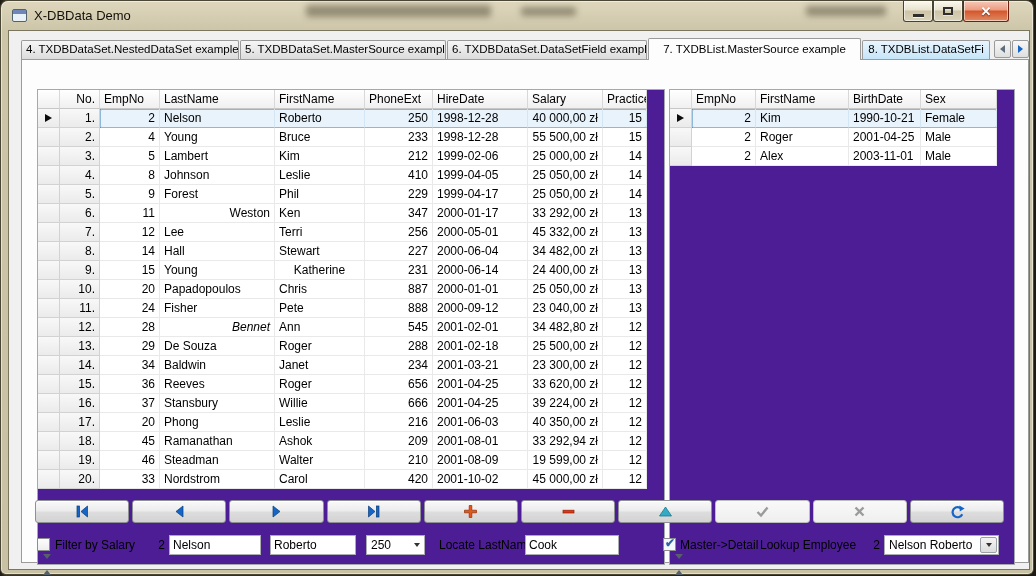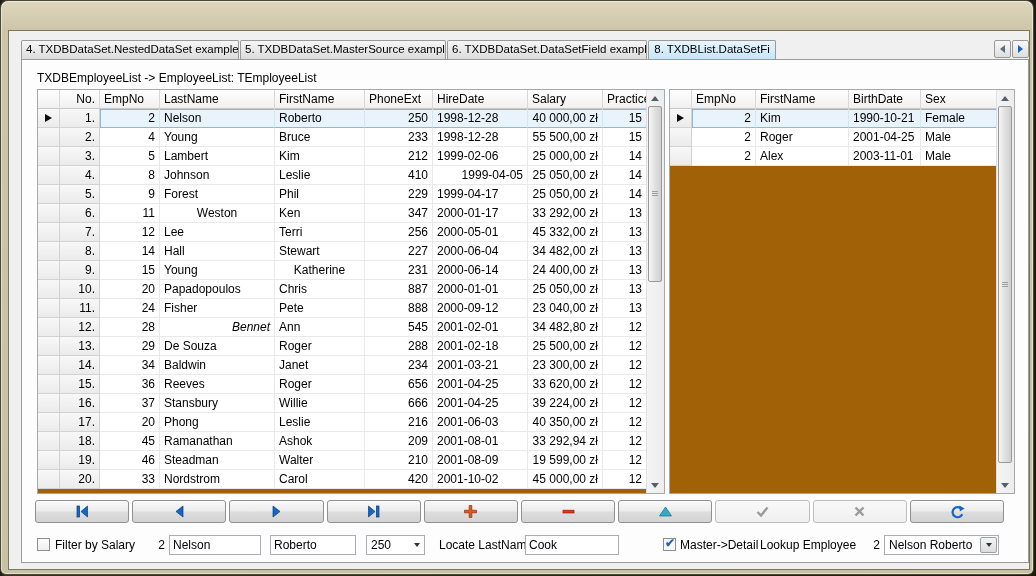--- a/index.html
+++ b/index.html
@@ -38,21 +38,21 @@
   .tab.active{height:22px;line-height:21px;background:#fdfdfd;position:relative;z-index:2;margin-bottom:-1px;}
   .tab.hot{background:linear-gradient(#e9f5fd,#c6e5f8);}
   .tabscroller{position:absolute;right:0;top:3px;display:flex;}
   .tsbtn{width:17px;height:18px;border:1px solid #9a9a9a;border-radius:2px;margin-left:1px;display:flex;
          align-items:center;justify-content:center;background:linear-gradient(#f8f8f8,#dfdfdf);box-sizing:border-box;}
   .tri-l{width:0;height:0;border-top:4px solid transparent;border-bottom:4px solid transparent;border-right:5px solid #5d6d7d;}
   .tri-r{width:0;height:0;border-top:4px solid transparent;border-bottom:4px solid transparent;border-left:5px solid #1565c8;}
   .tabpage{position:absolute;left:0;top:22px;width:1006px;height:502px;border:1px solid #9b9b9b;background:#fdfdfd;}
   .caption{position:absolute;top:11px;font-size:12px;color:#000;white-space:nowrap;}
   
-  .grid{position:absolute;top:29px;height:405px;border:1px solid #a5a9ae;background:#a16207;display:flex;box-sizing:border-box;}
+  .grid{position:absolute;top:29px;height:476px;border:1px solid #a5a9ae;background:#4c1d95;display:flex;box-sizing:border-box;flex-direction:column;}
   .gmain{flex:1;overflow:hidden;}
   .grow{display:flex;height:19px;}
   .gcell{box-sizing:border-box;padding:0 4px;font-size:12px;line-height:18px;white-space:nowrap;overflow:hidden;
          border-right:1px solid #e9e9e9;border-bottom:1px solid #e9e9e9;background:#fff;flex:none;}
   .ghead .gcell{background:linear-gradient(#ffffff,#f0f0f0);border-right:1px solid #d8d8d8;border-bottom:1px solid #c7c7c7;}
   .gcell.gfix{background:linear-gradient(#f8f8f8,#ebebeb);border-right:1px solid #d2d2d2;border-bottom:1px solid #d2d2d2;}
   .gind{width:22px;padding:0;display:flex;align-items:center;justify-content:center;}
   .rowdata{display:flex;}
   .rowdata.sel{background:#e9f3fc;border-radius:2px;box-shadow:inset 0 0 0 1px #8fb7da;}
   .rowdata.sel .gcell{background:transparent;border-right-color:#d4e5f4;border-bottom-color:transparent;}
@@ -87,40 +87,58 @@
   .combo .val{flex:1;padding:0 4px;white-space:nowrap;overflow:hidden;}
   .darrow{width:0;height:0;border-left:3.5px solid transparent;border-right:3.5px solid transparent;border-top:4px solid #333;}
   .flatarr{width:15px;display:flex;align-items:center;justify-content:center;}
   .cbtn{width:17px;height:16px;margin-right:1px;border:1px solid #99a0a8;border-radius:2px;display:flex;align-items:center;
         justify-content:center;background:linear-gradient(#f4f4f4,#dcdcdc);box-sizing:border-box;}
 </style>
 </head>
 <body>
 
 <div class="window">
+  <div class="titlebar">
+    <div class="ghost" style="left:305px;top:4px;width:185px;height:12px;"></div>
+    <div class="ghost" style="left:520px;top:6px;width:55px;height:9px;"></div>
+    <div class="ghost" style="left:805px;top:5px;width:80px;height:10px;"></div>
+    <span class="appicon"></span>
+    <span class="title-text">X-DBData Demo</span>
+    <div class="capbtns">
+      <div class="capbtn">
+          <span class="glyph-min"></span>
+        </div>
+      <div class="capbtn">
+          <span class="glyph-max"></span>
+        </div>
+      <div class="capbtn close">
+          <span class="glyph-close">✕</span>
+        </div>
+    </div>
+  </div>
 
   <div class="client">
     <div class="tabcontrol">
       <div class="tabstrip">
           <div class="tab" style="width: 218px;">4. TXDBDataSet.NestedDataSet example</div>
           <div class="tab" style="width: 206px;">5. TXDBDataSet.MasterSource example</div>
           <div class="tab" style="width: 200px;">6. TXDBDataSet.DataSetField example</div>
+          <div class="tab active" style="width: 213px;">7. TXDBList.MasterSource example</div>
           <div class="tab hot" style="width: 128px;">8. TXDBList.DataSetFi</div>
         </div>
       <div class="tabscroller">
         <div class="tsbtn">
             <span class="tri-l"></span>
           </div>
         <div class="tsbtn">
             <span class="tri-r"></span>
           </div>
       </div>
 
       <div class="tabpage">
-        <div class="caption" style="left:15px;">TXDBEmployeeList -&gt; EmployeeList: TEmployeeList</div>
 
         <div class="grid" id="grid-left" style="left:15px;width:628px;">
           <div class="gmain">
               <div class="grow ghead">
                 <div class="gcell gind" style="width: 22px; text-align: left;"></div>
                 <div class="gcell" style="width: 40px; text-align: right;">No.</div>
                 <div class="gcell" style="width: 60px; text-align: left;">EmpNo</div>
                 <div class="gcell" style="width: 115px; text-align: left;">LastName</div>
                 <div class="gcell" style="width: 90px; text-align: left;">FirstName</div>
                 <div class="gcell" style="width: 68px; text-align: left;">PhoneExt</div>
@@ -170,21 +188,21 @@
                 </div>
               </div>
               <div class="grow">
                 <div class="gcell gfix gind" style="width: 22px; text-align: left;"></div>
                 <div class="gcell gfix" style="width: 40px; text-align: right;">4.</div>
                 <div class="rowdata">
                   <div class="gcell" style="width: 60px; text-align: right;">8</div>
                   <div class="gcell" style="width: 115px; text-align: left;">Johnson</div>
                   <div class="gcell" style="width: 90px; text-align: left;">Leslie</div>
                   <div class="gcell" style="width: 68px; text-align: right;">410</div>
-                  <div class="gcell" style="width: 95px; text-align: right;">1999-04-05</div>
+                  <div class="gcell" style="width: 95px; text-align: left;">1999-04-05</div>
                   <div class="gcell" style="width: 75px; text-align: right;">25 050,00 zł</div>
                   <div class="gcell" style="width: 44px; text-align: right;">14</div>
                 </div>
               </div>
               <div class="grow">
                 <div class="gcell gfix gind" style="width: 22px; text-align: left;"></div>
                 <div class="gcell gfix" style="width: 40px; text-align: right;">5.</div>
                 <div class="rowdata">
                   <div class="gcell" style="width: 60px; text-align: right;">9</div>
                   <div class="gcell" style="width: 115px; text-align: left;">Forest</div>
@@ -193,21 +211,21 @@
                   <div class="gcell" style="width: 95px; text-align: left;">1999-04-17</div>
                   <div class="gcell" style="width: 75px; text-align: right;">25 050,00 zł</div>
                   <div class="gcell" style="width: 44px; text-align: right;">14</div>
                 </div>
               </div>
               <div class="grow">
                 <div class="gcell gfix gind" style="width: 22px; text-align: left;"></div>
                 <div class="gcell gfix" style="width: 40px; text-align: right;">6.</div>
                 <div class="rowdata">
                   <div class="gcell" style="width: 60px; text-align: right;">11</div>
-                  <div class="gcell" style="width: 115px; text-align: center;">Weston</div>
+                  <div class="gcell" style="width: 115px; text-align: right;">Weston</div>
                   <div class="gcell" style="width: 90px; text-align: left;">Ken</div>
                   <div class="gcell" style="width: 68px; text-align: right;">347</div>
                   <div class="gcell" style="width: 95px; text-align: left;">2000-01-17</div>
                   <div class="gcell" style="width: 75px; text-align: right;">33 292,00 zł</div>
                   <div class="gcell" style="width: 44px; text-align: right;">13</div>
                 </div>
               </div>
               <div class="grow">
                 <div class="gcell gfix gind" style="width: 22px; text-align: left;"></div>
                 <div class="gcell gfix" style="width: 40px; text-align: right;">7.</div>

